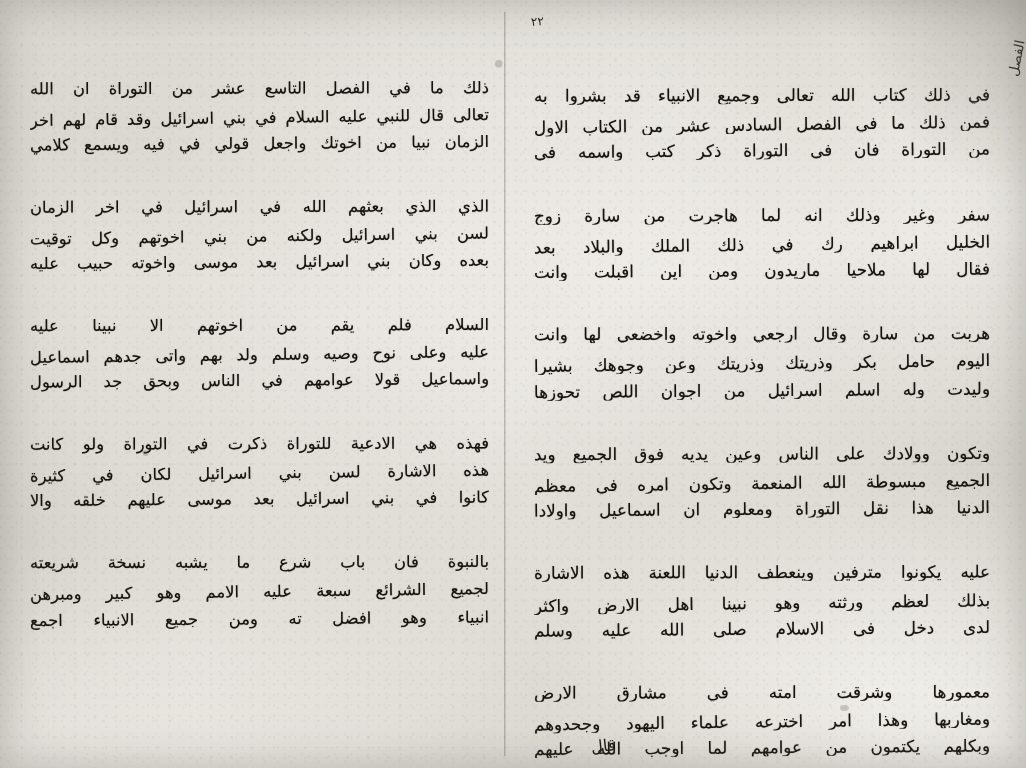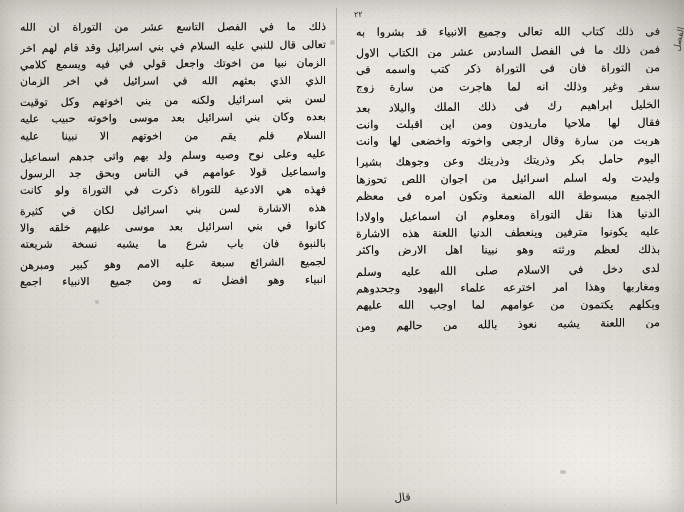--- a/index.html
+++ b/index.html
@@ -103,21 +103,21 @@
     margin: 0 0 7.0px 0;
     text-shadow: 0 0 0.6px rgba(20,18,14,0.55);
     transform-origin: right center;
   }
   #col-left .line {
     font-size: 10.9px;
     margin-bottom: 7.2px;
   }
   
   .line:nth-child(3n)   { transform: rotate(-0.45deg); }
-  .line:nth-child(3n+1) { transform: rotate(-0.15deg); }
+  .line:nth-child(3n+1) { transform: rotate(-0.15deg); margin-top: 32px; }
   .line:nth-child(3n+2) { transform: rotate(-0.75deg); }
 
   
   .marginalia {
     position: absolute;
     color: #1b1713;
     font-family: "DejaVu Sans", sans-serif;
     font-size: 9px;
     direction: rtl;
     white-space: nowrap;
@@ -160,25 +160,27 @@
     <div class="column" id="col-right">
       <div class="line">في ذلك كتاب الله تعالى وجميع الانبياء قد بشروا به</div>
       <div class="line">فمن ذلك ما في الفصل السادس عشر من الكتاب الاول</div>
       <div class="line">من التوراة فان في التوراة ذكر كتب واسمه في</div>
       <div class="line">سفر وغير وذلك انه لما هاجرت من سارة زوج</div>
       <div class="line">الخليل ابراهيم رك في ذلك الملك والبلاد بعد</div>
       <div class="line">فقال لها ملاحيا ماريدون ومن اين اقبلت وانت</div>
       <div class="line">هربت من سارة وقال ارجعي واخوته واخضعي لها وانت</div>
       <div class="line">اليوم حامل بكر وذريتك وذريتك وعن وجوهك بشيرا</div>
       <div class="line">وليدت وله اسلم اسرائيل من اجوان اللص تحوزها</div>
+      <div class="line">وتكون وولادك على الناس وعين يديه فوق الجميع ويد</div>
       <div class="line">الجميع مبسوطة الله المنعمة وتكون امره في معظم</div>
       <div class="line">الدنيا هذا نقل التوراة ومعلوم ان اسماعيل واولادا</div>
       <div class="line">عليه يكونوا مترفين وينعطف الدنيا اللعنة هذه الاشارة</div>
       <div class="line">بذلك لعظم ورثته وهو نبينا اهل الارض واكثر</div>
       <div class="line">لدى دخل في الاسلام صلى الله عليه وسلم</div>
+      <div class="line">معمورها وشرقت امته في مشارق الارض</div>
       <div class="line">ومغاربها وهذا امر اخترعه علماء اليهود وجحدوهم</div>
       <div class="line">وبكلهم يكتمون من عوامهم لما اوجب الله عليهم</div>
       <div class="line">من اللعنة يشبه نعوذ بالله من حالهم ومن</div>
     </div>
 
     <div class="column" id="col-left">
       <div class="line">ذلك ما في الفصل التاسع عشر من التوراة ان الله</div>
       <div class="line">تعالى قال للنبي عليه السلام في بني اسرائيل وقد قام لهم اخر</div>
       <div class="line">الزمان نبيا من اخوتك واجعل قولي في فيه ويسمع كلامي</div>
       <div class="line">الذي الذي بعثهم الله في اسرائيل في اخر الزمان</div>

